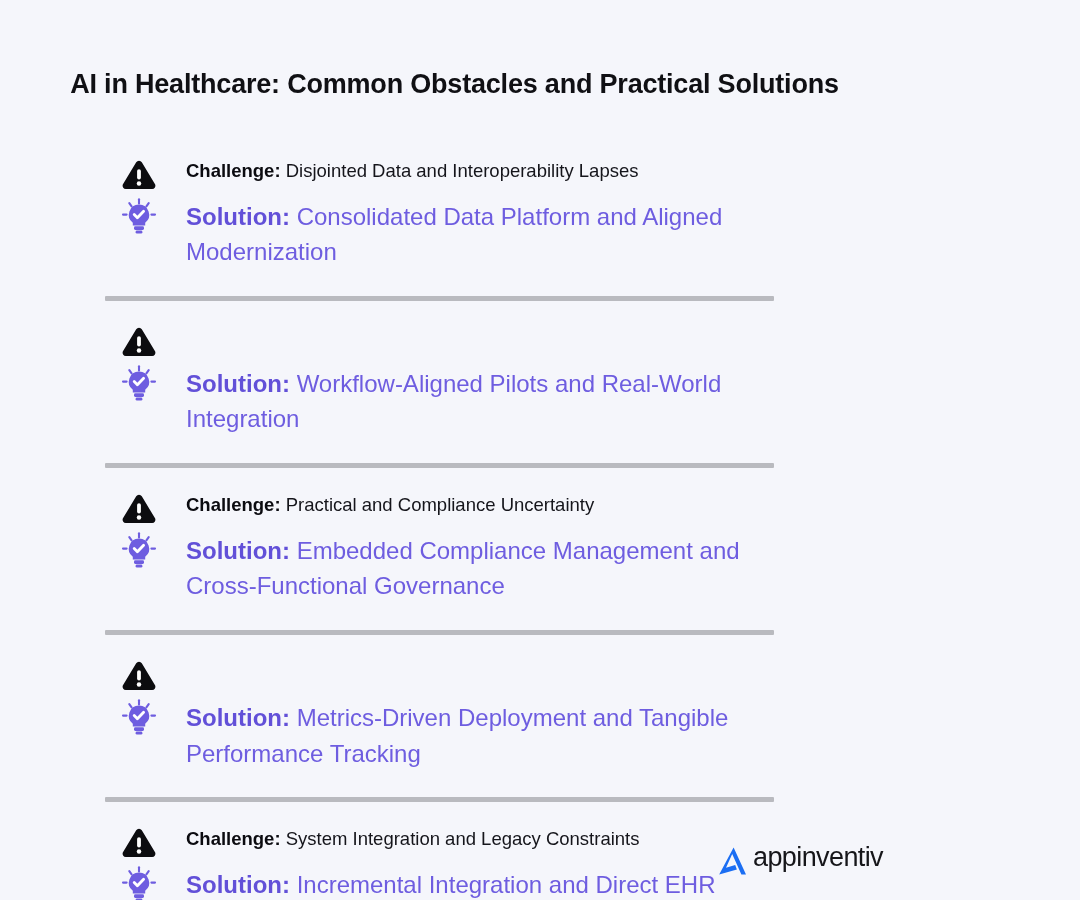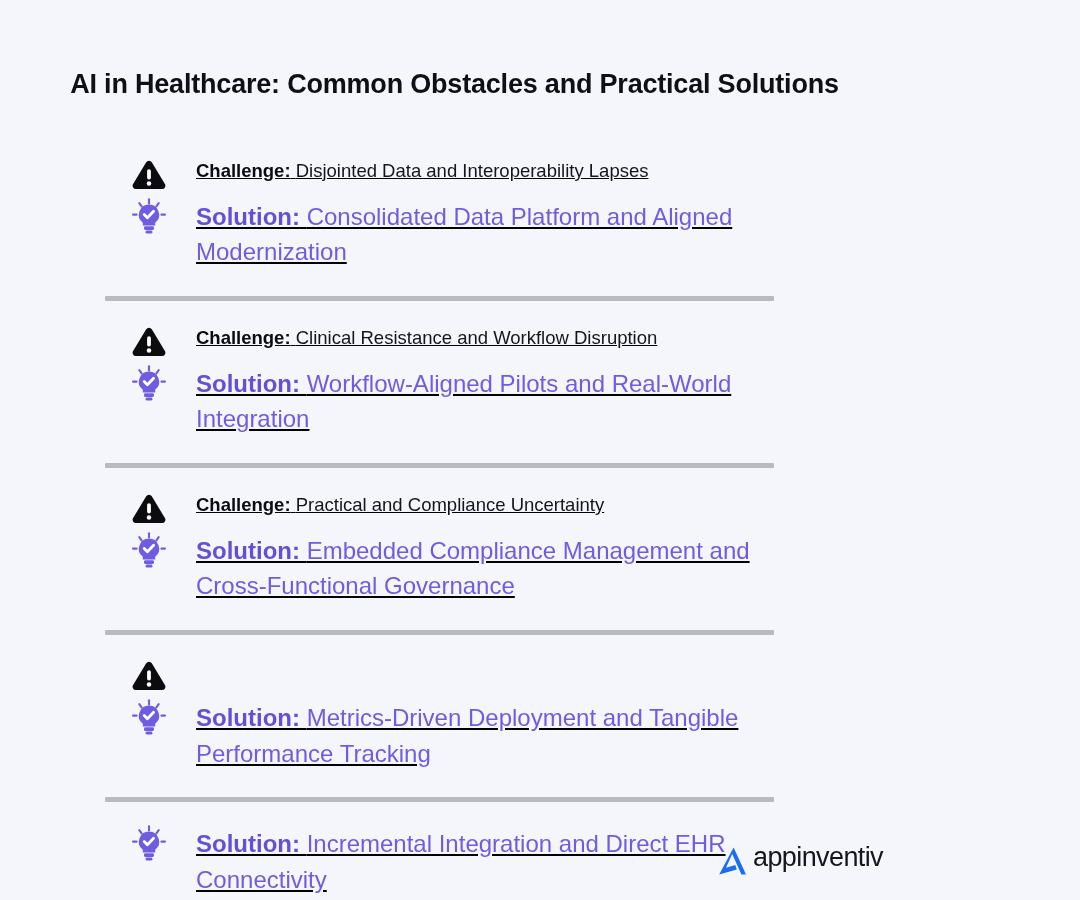--- a/index.html
+++ b/index.html
@@ -38,22 +38,21 @@
   }
 
   
   .list {
     margin: 0;
     padding: 0;
     margin-top: 38px;
   }
 
   .entry {
-    padding: 0 0 0 14px;
-    text-decoration: underline;
+    padding: 0 0 0 4px;
   }
 
   .row {
     display: flex;
     align-items: flex-start;
     padding-left: 118px;
     padding-right: 118px;
   }
 
   .row-challenge {
@@ -196,23 +195,20 @@
 
     <div class="entry">
       <div class="row row-challenge">
         <div class="icon-cell">
           <svg class="icon-warning" viewBox="0 0 34 32" aria-hidden="true">
             <path d="M14.2 3.3 L1.1 25.1 a3.3 3.3 0 0 0 2.9 5.0 h26.0 a3.3 3.3 0 0 0 2.9 -5.0 L19.8 3.3 a3.3 3.3 0 0 0 -5.6 0 Z" fill="#0c0c0f"></path>
             <rect x="15.1" y="10.2" width="3.8" height="10.2" rx="1.9" fill="#ffffff"></rect>
             <circle cx="17" cy="24.6" r="2.25" fill="#ffffff"></circle>
           </svg>
         </div>
-        <div class="text-cell">
-          <div class="challenge-text"><span class="lbl">Challenge:</span> <span>Clinical Resistance and Workflow Disruption</span></div>
-        </div>
       </div>
       <div class="row row-solution">
         <div class="icon-cell">
           <svg class="icon-bulb" viewBox="0 0 38 38" aria-hidden="true">
             <g stroke="#6e5de0" stroke-width="2.1" stroke-linecap="round">
               <line x1="19" y1="2.2" x2="19" y2="6.4"></line>
               <line x1="9.3" y1="6.1" x2="11.6" y2="9.3"></line>
               <line x1="28.7" y1="6.1" x2="26.4" y2="9.3"></line>
               <line x1="3.0" y1="17.6" x2="6.6" y2="17.6"></line>
               <line x1="35.0" y1="17.6" x2="31.4" y2="17.6"></line>
@@ -296,20 +292,32 @@
         </div>
         <div class="text-cell">
           <div class="solution-text"><span class="lbl">Solution:</span> <span>Metrics-Driven Deployment and Tangible Performance Tracking</span></div>
         </div>
       </div>
     </div>
 
     <div class="divider"></div>
 
     <div class="entry">
+      <div class="row row-challenge">
+        <div class="icon-cell">
+          <svg class="icon-warning" viewBox="0 0 34 32" aria-hidden="true">
+            <path d="M14.2 3.3 L1.1 25.1 a3.3 3.3 0 0 0 2.9 5.0 h26.0 a3.3 3.3 0 0 0 2.9 -5.0 L19.8 3.3 a3.3 3.3 0 0 0 -5.6 0 Z" fill="#0c0c0f"></path>
+            <rect x="15.1" y="10.2" width="3.8" height="10.2" rx="1.9" fill="#ffffff"></rect>
+            <circle cx="17" cy="24.6" r="2.25" fill="#ffffff"></circle>
+          </svg>
+        </div>
+        <div class="text-cell">
+          <div class="challenge-text"><span class="lbl">Challenge:</span> <span>System Integration and Legacy Constraints</span></div>
+        </div>
+      </div>
       <div class="row row-solution">
         <div class="icon-cell">
           <svg class="icon-bulb" viewBox="0 0 38 38" aria-hidden="true">
             <g stroke="#6e5de0" stroke-width="2.1" stroke-linecap="round">
               <line x1="19" y1="2.2" x2="19" y2="6.4"></line>
               <line x1="9.3" y1="6.1" x2="11.6" y2="9.3"></line>
               <line x1="28.7" y1="6.1" x2="26.4" y2="9.3"></line>
               <line x1="3.0" y1="17.6" x2="6.6" y2="17.6"></line>
               <line x1="35.0" y1="17.6" x2="31.4" y2="17.6"></line>
             </g>

